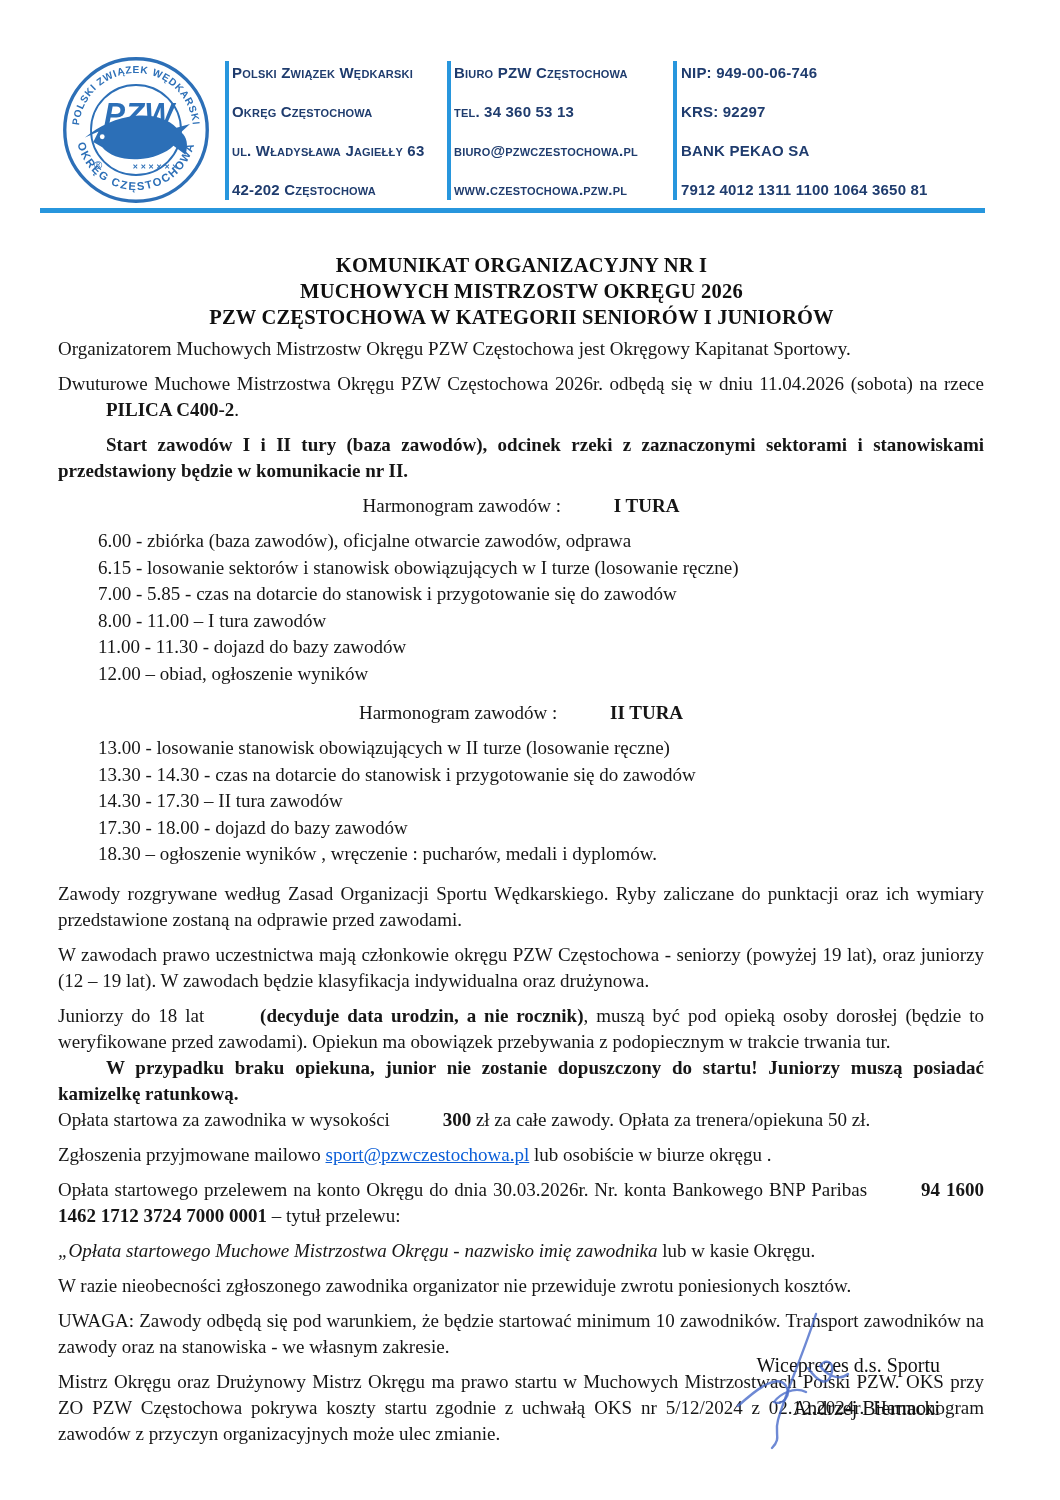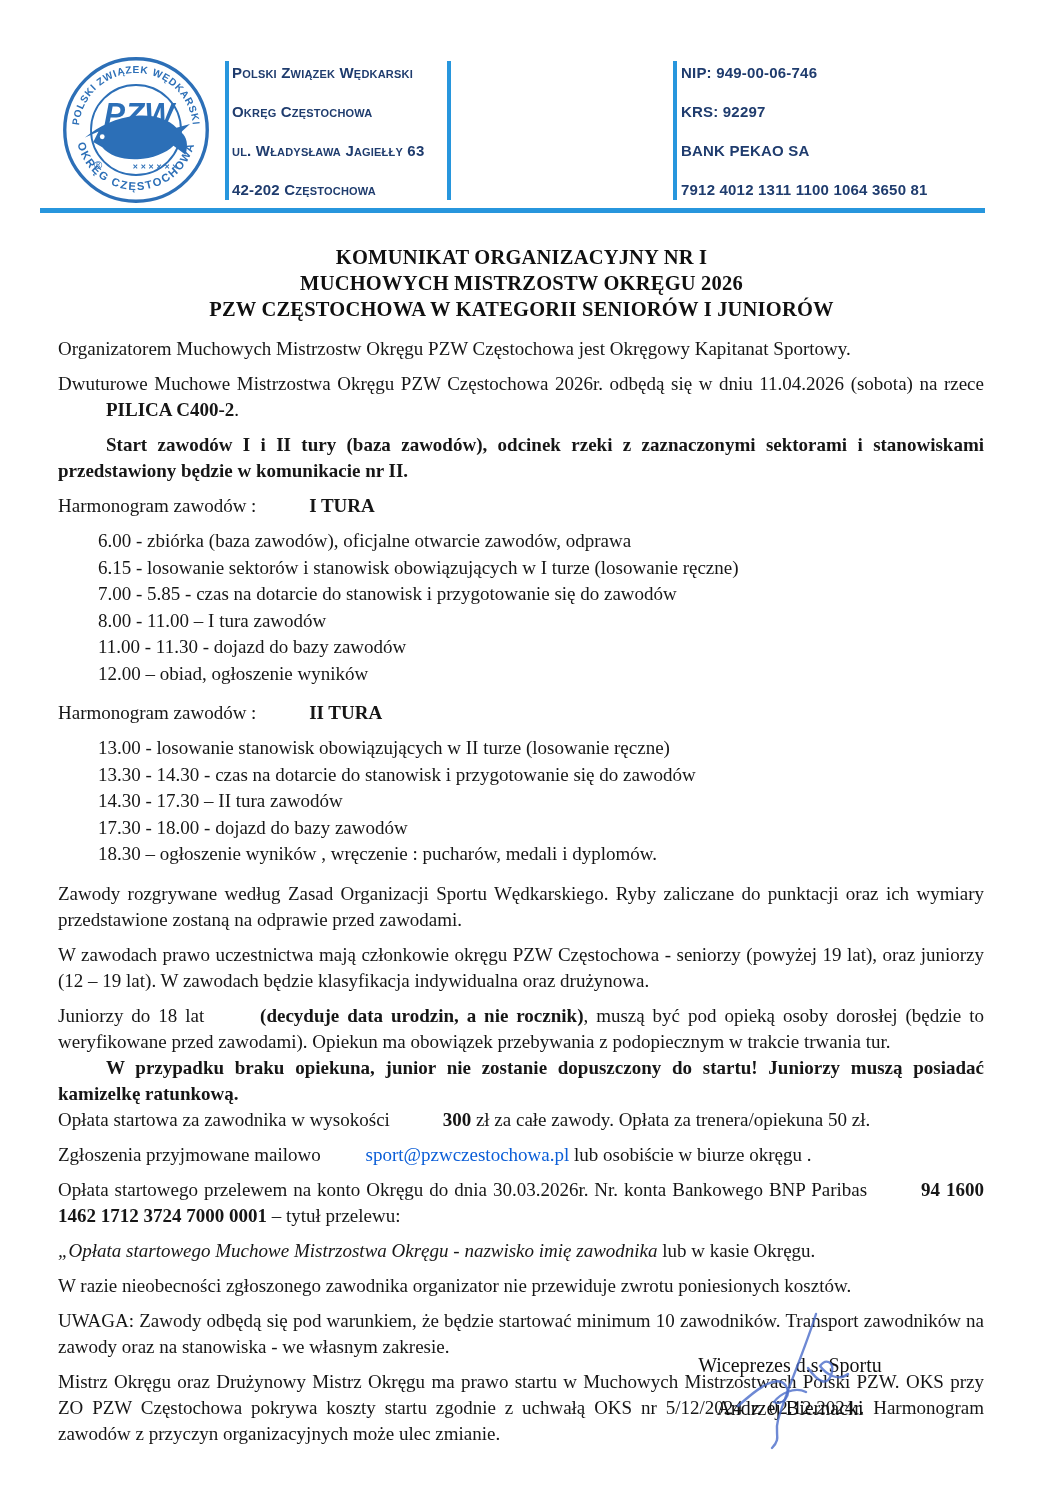--- a/index.html
+++ b/index.html
@@ -39,45 +39,45 @@
     color:#1f3c6e;font-size:15px;font-weight:600;
     font-variant:small-caps;letter-spacing:.2px;white-space:nowrap;
   }
   .lh-col-1{left:192px;width:210px;}
   .lh-col-2{left:414px;width:214px;}
   .lh-col-3{left:641px;width:300px;font-variant:normal;}
   .lh-bold{font-weight:700;}
 
   
   .title{
-    position:absolute;left:58px;right:75px;top:244px;
+    position:absolute;left:58px;right:75px;top:252px;
     text-align:center;font-weight:bold;font-size:20.5px;line-height:26px;
     color:#101010;letter-spacing:.2px;
   }
 
   
   .body{
     position:absolute;left:58px;right:76px;top:336px;
     font-size:19px;line-height:26px;
   }
   .body p{margin:0 0 9px 0;}
   .just{text-align:justify;}
   .sched-items{margin:0 0 13px 0;}
   .sched-items div{line-height:26.5px;margin-left:40px;}
-  .sec-head{margin:2px 0 10px 0;}
+  .sec-head{margin:2px 0 10px 0;text-align:center;}
   .tight{margin-bottom:0 !important;}
   .gap-top{margin-top:12px;}
   b{font-weight:bold;margin-left:48px;}
-  .email{color:#0b5ed7;cursor:pointer;margin-left:40px;}
+  .email{color:#0b5ed7;text-decoration:underline;cursor:pointer;}
   .quote-it{font-style:italic;}
 
   
   .signature{
     position:absolute;left:640px;top:1354px;width:300px;
-    text-align:center;font-size:20px;color:#101010;
+    text-align:right;font-size:20px;color:#101010;
   }
   .signature .sig-name{margin-top:20px;}
   .scribble{position:absolute;left:720px;top:1308px;width:150px;height:145px;pointer-events:none;}
   .scribble path{stroke:#4a6bc9;stroke-width:2.4;fill:none;stroke-linecap:round;opacity:.8;}
 </style>
 </head>
 <body>
 
 <div class="page">
 
@@ -110,20 +110,26 @@
     <div class="vline vline-2"></div>
     <div class="vline vline-3"></div>
 
     <div class="lh-col lh-col-1">
       <div class="lh-bold">Polski Związek Wędkarski</div>
       <div class="lh-bold">Okręg Częstochowa</div>
       <div>ul. Władysława Jagiełły 63</div>
       <div>42-202 Częstochowa</div>
     </div>
 
+    <div class="lh-col lh-col-2">
+      <div>Biuro PZW Częstochowa</div>
+      <div>tel. 34 360 53 13</div>
+      <div>biuro@pzwczestochowa.pl</div>
+      <div>www.czestochowa.pzw.pl</div>
+    </div>
 
     <div class="lh-col lh-col-3">
       <div>NIP: 949-00-06-746</div>
       <div>KRS: 92297</div>
       <div>BANK PEKAO SA</div>
       <div>7912 4012 1311 1100 1064 3650 81</div>
     </div>
   </header>
 
   <div class="title">

